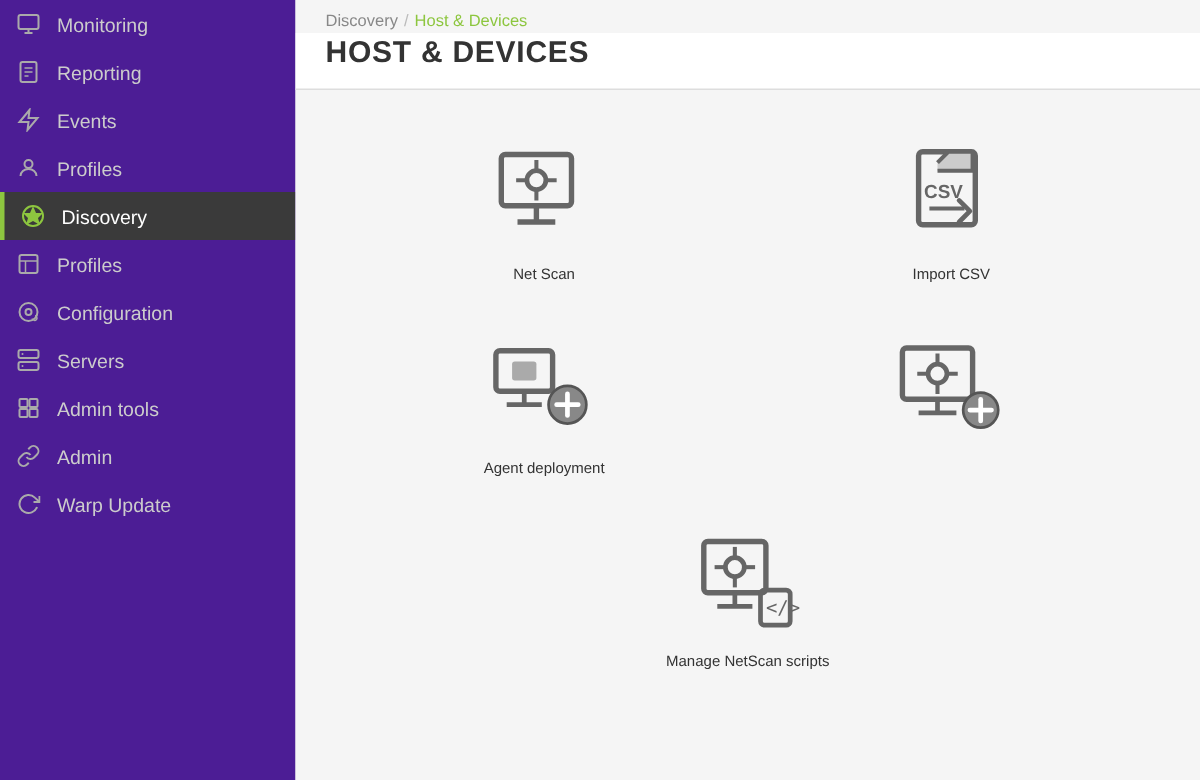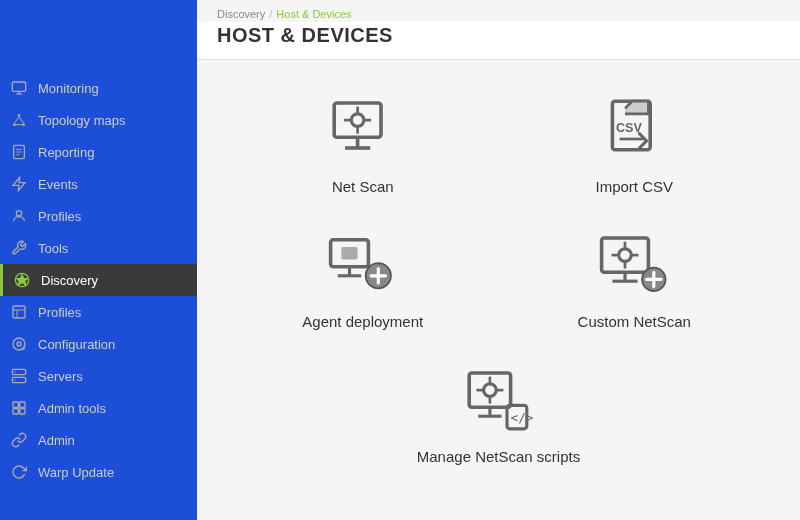--- a/index.html
+++ b/index.html
@@ -2,27 +2,26 @@
 <html><head>
   <meta charset="utf-8">
   <style>
     * { margin: 0; padding: 0; box-sizing: border-box; }
     body { width: 800px; height: 520px; overflow: hidden; font-family: 'Segoe UI', Arial, sans-serif; display: flex; background: #f0f0f0; }
 
     
     .sidebar {
       width: 197px;
       min-width: 197px;
-      background: #1d4ed8;
+      background: #4c1d95;
       color: #ccc;
       display: flex;
       flex-direction: column;
       height: 520px;
       overflow: hidden;
-      justify-content: flex-end;
     }
     .sidebar-item {
       display: flex;
       align-items: center;
       padding: 7px 10px;
       cursor: pointer;
       font-size: 13px;
       color: #ccc;
       gap: 10px;
     }
@@ -86,21 +85,21 @@
     }
     .tile-icon {
       width: 80px;
       height: 80px;
       display: flex;
       align-items: center;
       justify-content: center;
     }
     .tile-icon svg { width: 72px; height: 72px; fill: #666; }
     .tile-label {
-      font-size: 15px;
+      font-size: 10px;
       color: #333;
       font-weight: 500;
       text-align: center;
     }
     .manage-row {
       grid-column: 1 / -1;
       display: flex;
       justify-content: center;
     }
   </style>
@@ -111,33 +110,20 @@
 
 <div class="sidebar-item">
       <span class="icon">
         <svg viewBox="0 0 24 24">
           <rect x="2" y="3" width="20" height="14" rx="2" fill="none" stroke="#aaa" stroke-width="2"></rect>
           <line x1="8" y1="21" x2="16" y2="21" stroke="#aaa" stroke-width="2"></line>
           <line x1="12" y1="17" x2="12" y2="21" stroke="#aaa" stroke-width="2"></line>
         </svg>
       </span>
       <span>Monitoring</span>
-    </div>
-    <div class="sidebar-item">
-      <span class="icon">
-        <svg viewBox="0 0 24 24">
-          <circle cx="12" cy="5" r="2" fill="#aaa"></circle>
-          <circle cx="5" cy="19" r="2" fill="#aaa"></circle>
-          <circle cx="19" cy="19" r="2" fill="#aaa"></circle>
-          <line x1="12" y1="7" x2="5" y2="17" stroke="#aaa" stroke-width="1.5"></line>
-          <line x1="12" y1="7" x2="19" y2="17" stroke="#aaa" stroke-width="1.5"></line>
-          <line x1="5" y1="19" x2="19" y2="19" stroke="#aaa" stroke-width="1.5"></line>
-        </svg>
-      </span>
-      <span>Topology maps</span>
     </div>
     <div class="sidebar-item">
       <span class="icon">
         <svg viewBox="0 0 24 24">
           <rect x="4" y="2" width="16" height="20" rx="2" fill="none" stroke="#aaa" stroke-width="2"></rect>
           <line x1="8" y1="8" x2="16" y2="8" stroke="#aaa" stroke-width="1.5"></line>
           <line x1="8" y1="12" x2="16" y2="12" stroke="#aaa" stroke-width="1.5"></line>
           <line x1="8" y1="16" x2="12" y2="16" stroke="#aaa" stroke-width="1.5"></line>
         </svg>
       </span>
@@ -152,28 +138,20 @@
       <span>Events</span>
     </div>
     <div class="sidebar-item">
       <span class="icon">
         <svg viewBox="0 0 24 24">
           <circle cx="12" cy="8" r="4" fill="none" stroke="#aaa" stroke-width="2"></circle>
           <path d="M4 20c0-4 3.6-7 8-7s8 3 8 7" fill="none" stroke="#aaa" stroke-width="2"></path>
         </svg>
       </span>
       <span>Profiles</span>
-    </div>
-    <div class="sidebar-item">
-      <span class="icon">
-        <svg viewBox="0 0 24 24">
-          <path d="M14.7 6.3a1 1 0 0 0 0 1.4l1.6 1.6a1 1 0 0 0 1.4 0l3.77-3.77a6 6 0 0 1-7.94 7.94l-6.91 6.91a2.12 2.12 0 0 1-3-3l6.91-6.91a6 6 0 0 1 7.94-7.94l-3.76 3.76z" fill="none" stroke="#aaa" stroke-width="2"></path>
-        </svg>
-      </span>
-      <span>Tools</span>
     </div>
     <div class="sidebar-item active">
       <span class="icon">
         <svg viewBox="0 0 24 24">
           <circle cx="12" cy="12" r="10" fill="none" stroke="#8dc63f" stroke-width="2"></circle>
           <polygon points="12,2 15,9 22,9 17,14 19,21 12,17 5,21 7,14 2,9 9,9" fill="#8dc63f"></polygon>
         </svg>
       </span>
       <span>Discovery</span>
     </div>
@@ -301,21 +279,20 @@
     <circle cx="30" cy="29" r="7" fill="none" stroke="#666" stroke-width="3.5"></circle>
     <line x1="30" y1="22" x2="30" y2="14" stroke="#666" stroke-width="3"></line>
     <line x1="30" y1="36" x2="30" y2="44" stroke="#666" stroke-width="3"></line>
     <line x1="23" y1="29" x2="15" y2="29" stroke="#666" stroke-width="3"></line>
     <line x1="37" y1="29" x2="45" y2="29" stroke="#666" stroke-width="3"></line>
     <circle cx="62" cy="56" r="13" fill="#888" stroke="#555" stroke-width="2"></circle>
     <line x1="62" y1="48" x2="62" y2="64" stroke="#fff" stroke-width="3.5" stroke-linecap="round"></line>
     <line x1="54" y1="56" x2="70" y2="56" stroke="#fff" stroke-width="3.5" stroke-linecap="round"></line>
   </svg>
         </div>
-        <div class="tile-label">Custom NetScan</div>
       </div>
       <div class="manage-row">
         <div class="tile">
           <div class="tile-icon">
             <svg viewBox="0 0 80 80" xmlns="http://www.w3.org/2000/svg" fill="#666">
     <rect x="8" y="10" width="46" height="38" rx="3" fill="none" stroke="#666" stroke-width="4"></rect>
     <line x1="31" y1="48" x2="31" y2="58" stroke="#666" stroke-width="3.5"></line>
     <line x1="18" y1="58" x2="44" y2="58" stroke="#666" stroke-width="3.5"></line>
     <circle cx="31" cy="29" r="7" fill="none" stroke="#666" stroke-width="3.5"></circle>
     <line x1="31" y1="22" x2="31" y2="14" stroke="#666" stroke-width="3"></line>

